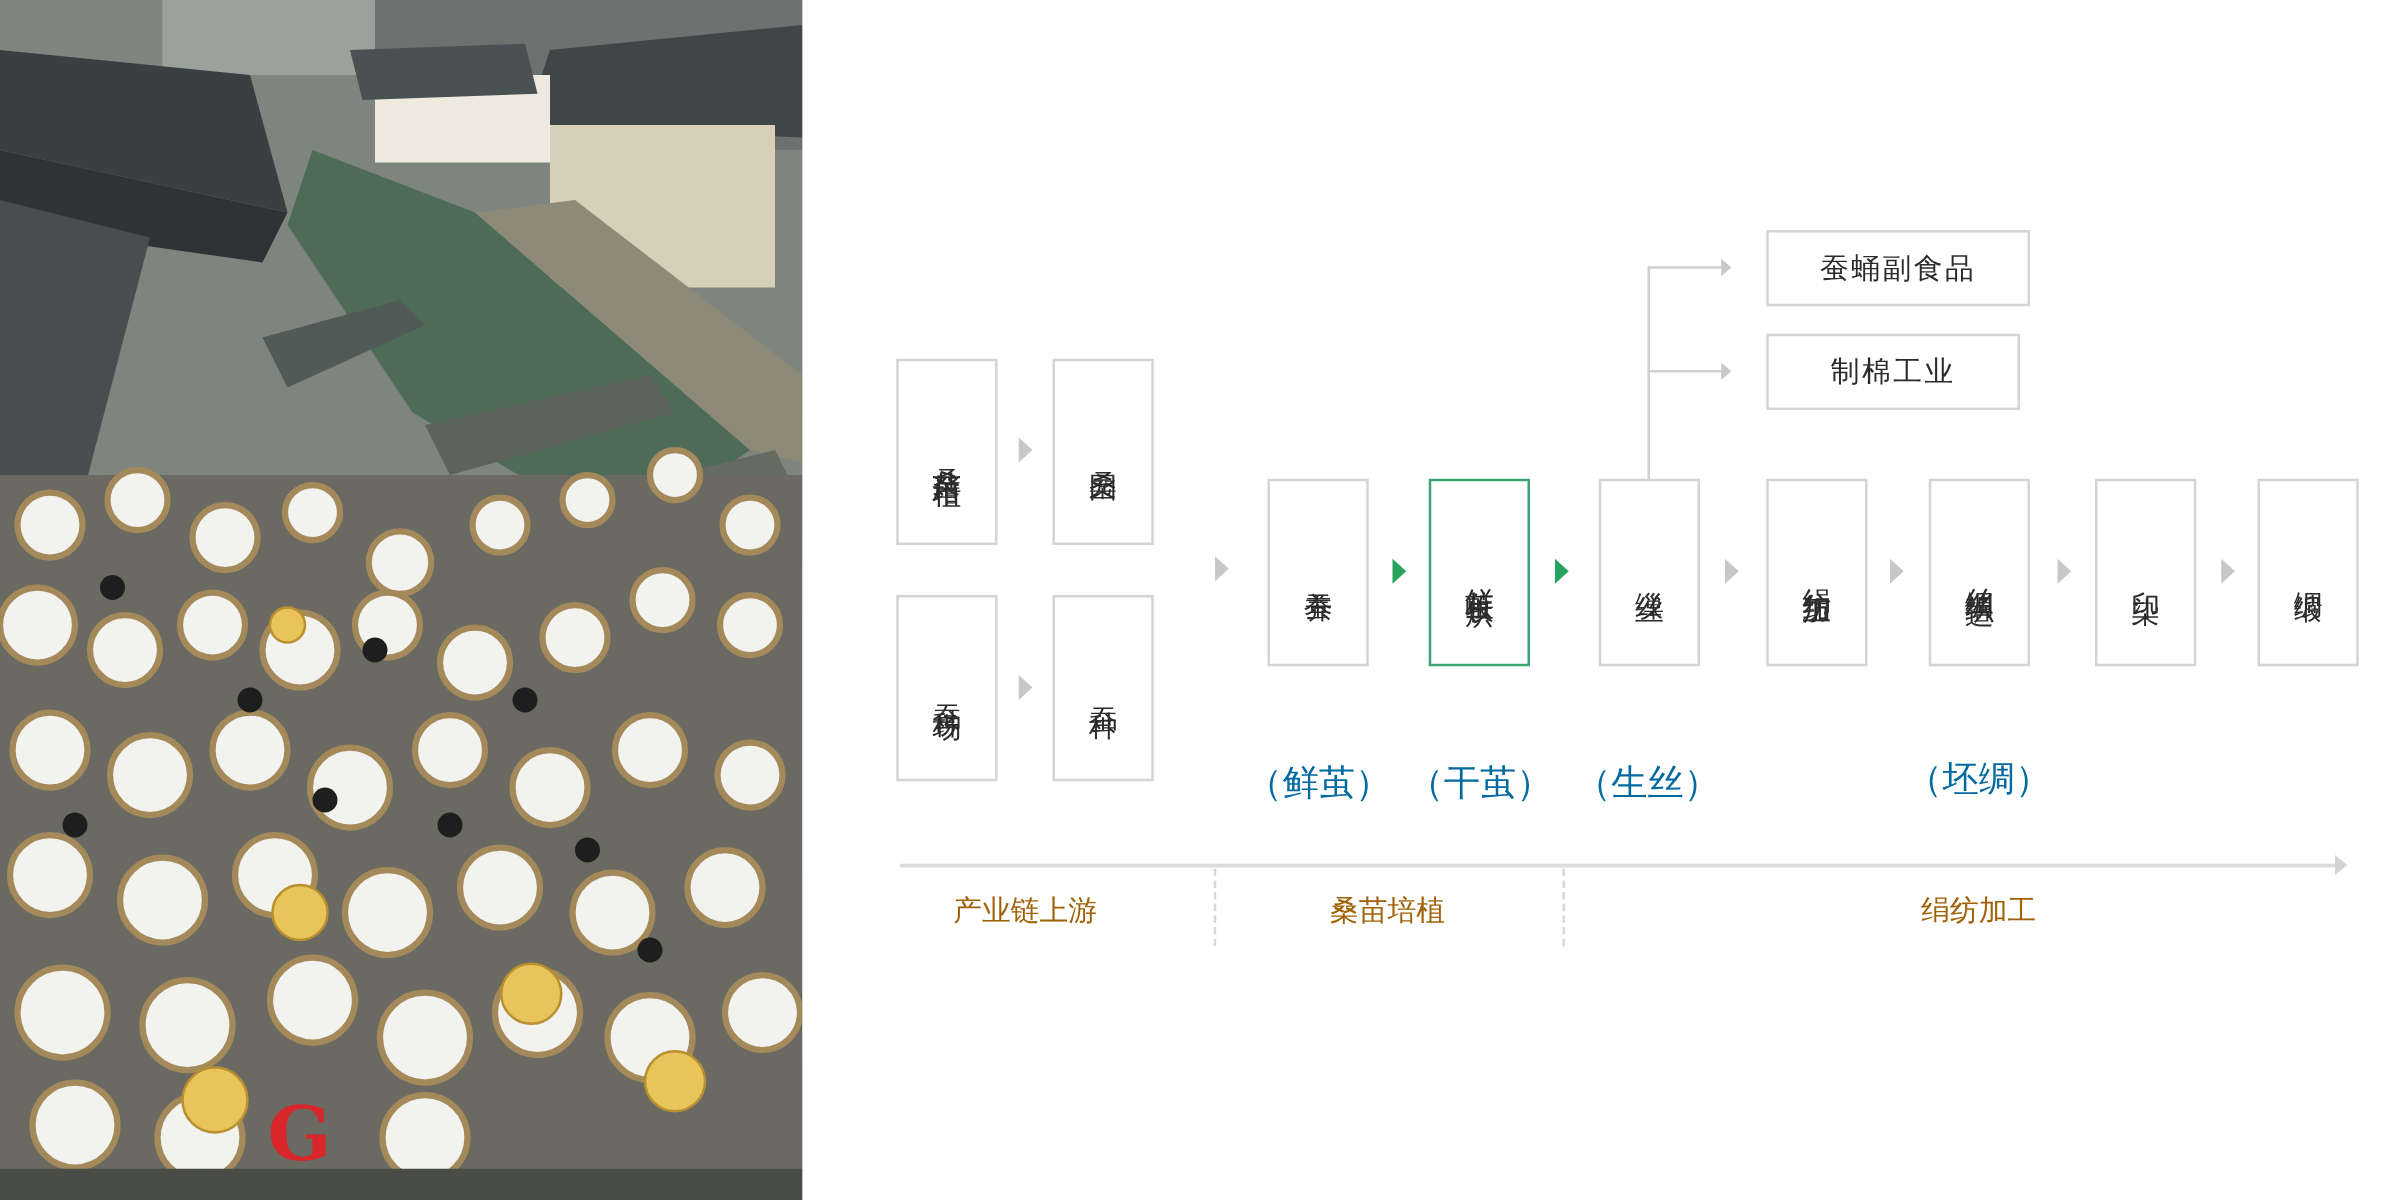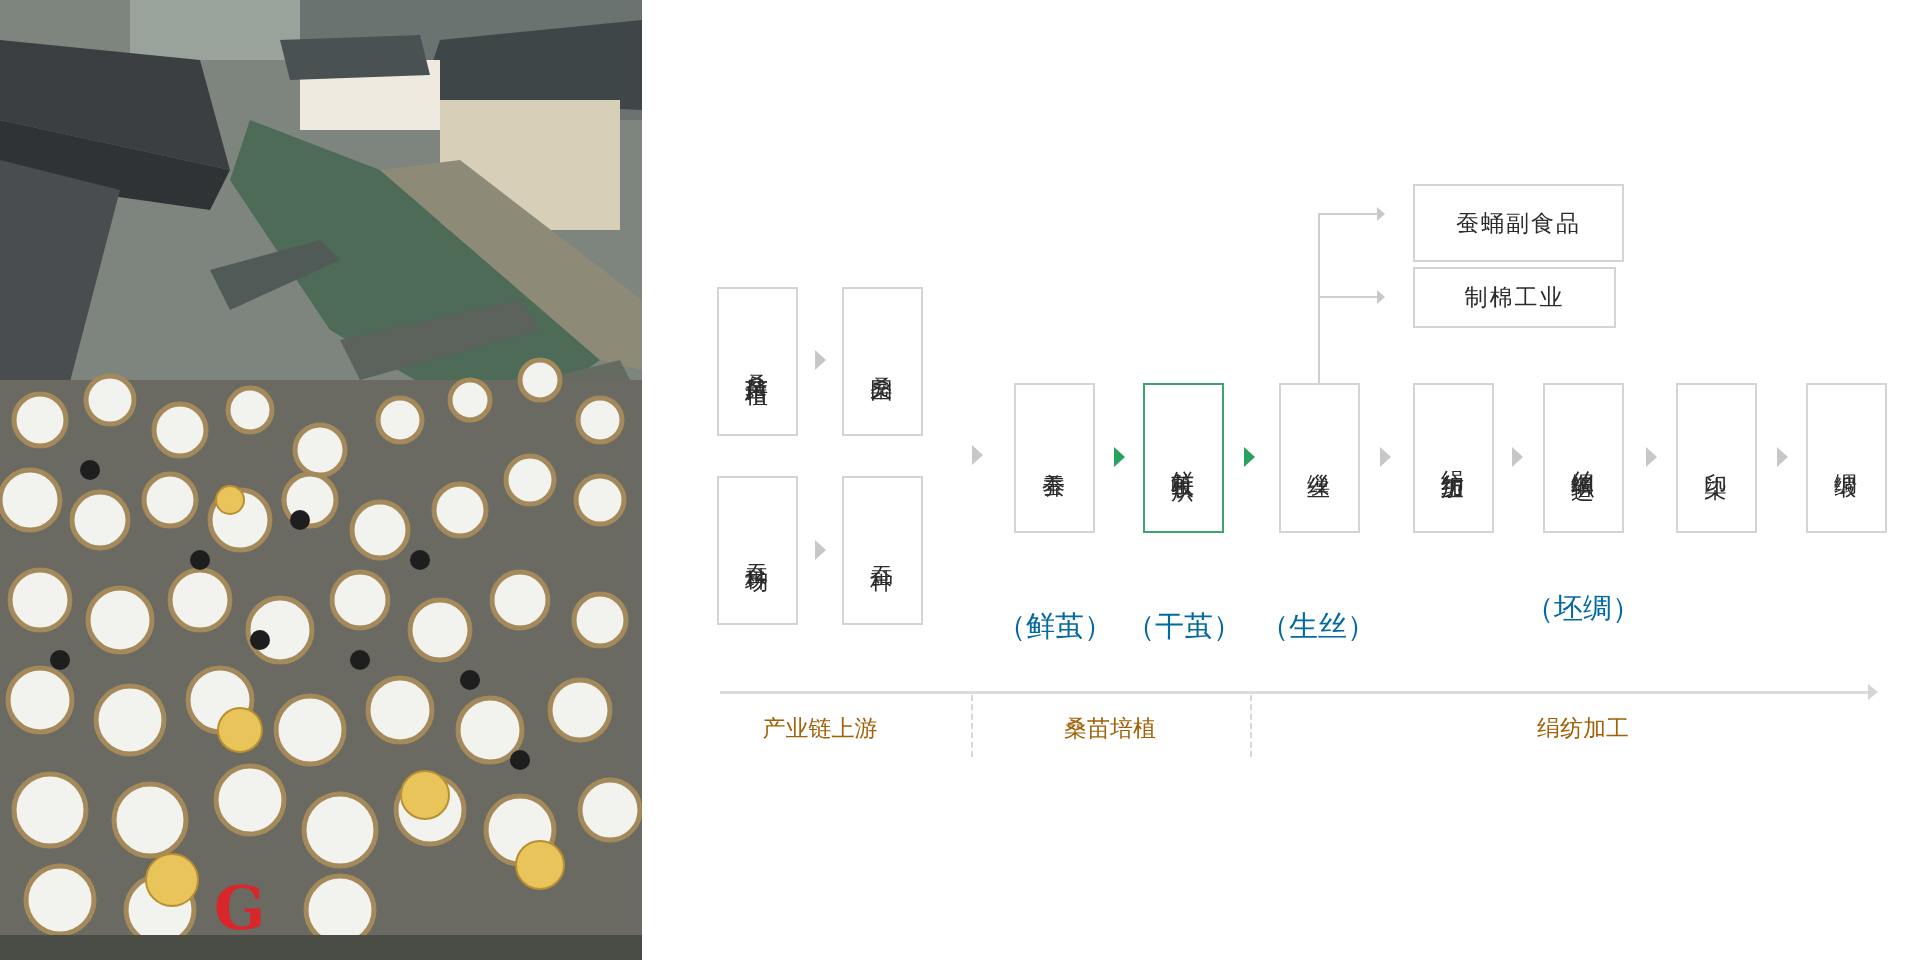--- a/index.html
+++ b/index.html
@@ -176,29 +176,29 @@
   </div>
   <div class="arrow" style="left:1135px;top:447px;"></div>
 
   <div class="box v" style="left:1164px;top:383px;width:81px;height:150px;">
     <span>绸缎</span>
   </div>
 
   <div class="sub" style="left:413px;top:559px;">（鲜茧）</div>
   <div class="sub" style="left:542px;top:559px;">（干茧）</div>
   <div class="sub" style="left:676px;top:559px;text-align:center;">（生丝）</div>
-  <div class="sub" style="left:941px;top:541px;">（坯绸）</div>
+  <div class="sub" style="left:941px;top:556px;">（坯绸）</div>
 
   <div class="line" style="left:676px;top:214px;width:2px;height:170px;"></div>
   <div class="line" style="left:676px;top:213px;width:60px;height:2px;"></div>
   <div class="small-arrowhead" style="left:735px;top:207px;"></div>
   <div class="line" style="left:676px;top:296px;width:60px;height:2px;"></div>
   <div class="small-arrowhead" style="left:735px;top:290px;"></div>
 
-  <div class="box h" style="left:771px;top:184px;width:211px;height:78px;">
+  <div class="box h" style="left:771px;top:184px;width:211px;height:61px;">
     <span>蚕蛹副食品</span>
   </div>
   <div class="box h" style="left:771px;top:267px;width:203px;height:61px;">
     <span>制棉工业</span>
   </div>
 
   <div class="tl-line"></div>
   <div class="tl-head"></div>
   <div class="divider" style="left:329px;"></div>
   <div class="divider" style="left:608px;"></div>

